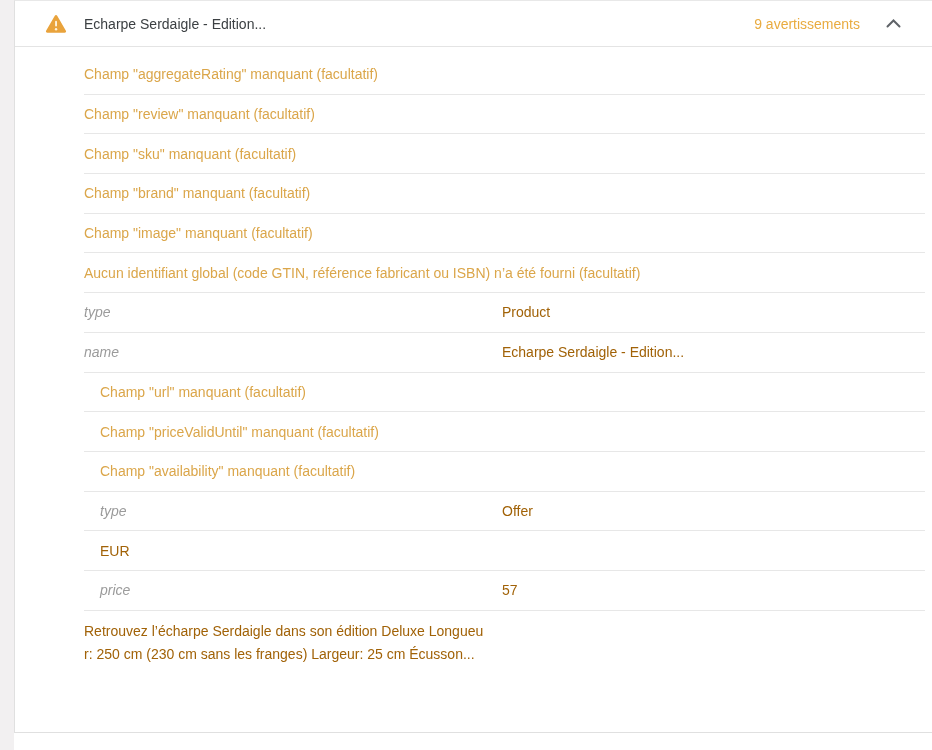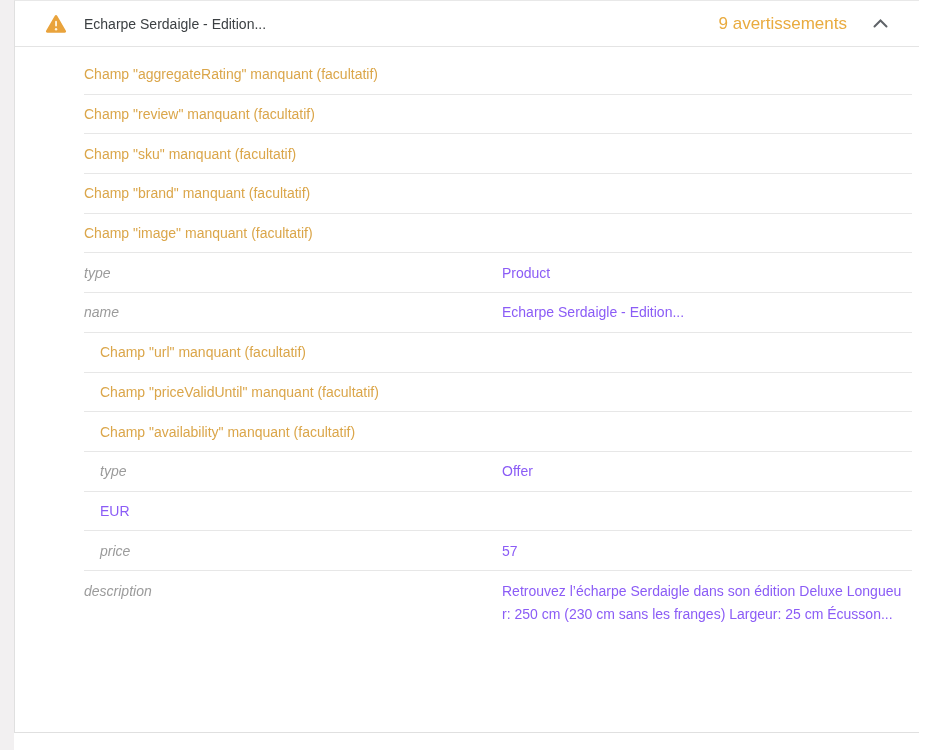--- a/index.html
+++ b/index.html
@@ -9,62 +9,62 @@
     background: #ffffff;
     position: relative;
     overflow: hidden;
   }
   .gutter {
     position: absolute; left: 0; top: 0;
     width: 14px; height: 750px;
     background: #f2f0f1;
   }
   .card {
-    position: absolute; left: 14px; top: 0; right: 13px;
+    position: absolute; left: 14px; top: 0; right: 0;
     height: 733px;
     background: #ffffff;
     border-left: 1px solid #e0e0e0;
     border-top: 1px solid #e8e8e8;
     border-bottom: 1px solid #e0e0e0;
     overflow: hidden;
   }
   .card-header {
     height: 46px;
     display: flex;
     align-items: center;
     padding-left: 30px;
     padding-right: 31px;
     border-bottom: 1px solid #e4e4e4;
     background: #ffffff;
     cursor: pointer;
   }
   .warn-tri { width: 22px; height: 20px; margin-right: 17px; display: flex; align-items: center; }
   .hdr-title { font-size: 14px; color: #3c4043; }
   .hdr-right { margin-left: auto; display: flex; align-items: center; }
-  .warn-count { font-size: 17px; color: #e9ab3f; }
+  .warn-count { font-size: 14px; color: #e9ab3f; }
   .chevron { margin-left: 26px; display: flex; align-items: center; cursor: pointer; }
 
   .rows {
     margin-left: 69px;
     margin-right: 7px;
     padding-top: 8px;
   }
   .row {
     display: flex;
     align-items: center;
     height: 39.7px;
     border-bottom: 1px solid #e7e7e7;
     font-size: 14px;
   }
   .row.sub { padding-left: 16px; }
   .row.warning span { color: #dba64a; }
   .row.warning { cursor: pointer; }
   .prop .label { width: 418px; flex-shrink: 0; color: #9b9b9b; font-style: italic; }
   .prop.sub .label { width: 402px; }
-  .prop .value { color: #8b5cf6; }
+  .prop .value { color: #a16207; }
   .row.desc {
     height: auto;
     align-items: flex-start;
     padding-top: 9px;
     padding-bottom: 5px;
     border-bottom: none;
     line-height: 23px;
   }
   .desc .value { width: 406px; word-break: break-all; }
 </style>
@@ -104,20 +104,23 @@
     </div>
     <div class="row warning">
       <span>Champ "sku" manquant (facultatif)</span>
     </div>
     <div class="row warning">
       <span>Champ "brand" manquant (facultatif)</span>
     </div>
     <div class="row warning">
       <span>Champ "image" manquant (facultatif)</span>
     </div>
+    <div class="row warning">
+      <span>Aucun identifiant global (code GTIN, référence fabricant ou ISBN) n’a été fourni (facultatif)</span>
+    </div>
 
     <div class="row prop">
       <span class="label">type</span>
       <span class="value">Product</span>
     </div>
     <div class="row prop">
       <span class="label">name</span>
       <span class="value">Echarpe Serdaigle - Edition...</span>
     </div>
 
@@ -137,18 +140,17 @@
     </div>
     <div class="row prop sub">
       <span class="value">EUR</span>
     </div>
     <div class="row prop sub">
       <span class="label">price</span>
       <span class="value">57</span>
     </div>
 
     <div class="row prop desc">
-      <span class="label">description</span>
       <span class="value">Retrouvez l’écharpe Serdaigle dans son édition Deluxe Longueur: 250 cm (230 cm sans les franges) Largeur: 25 cm Écusson...</span>
     </div>
 
   </div>
 </div>
 
 </body></html>

